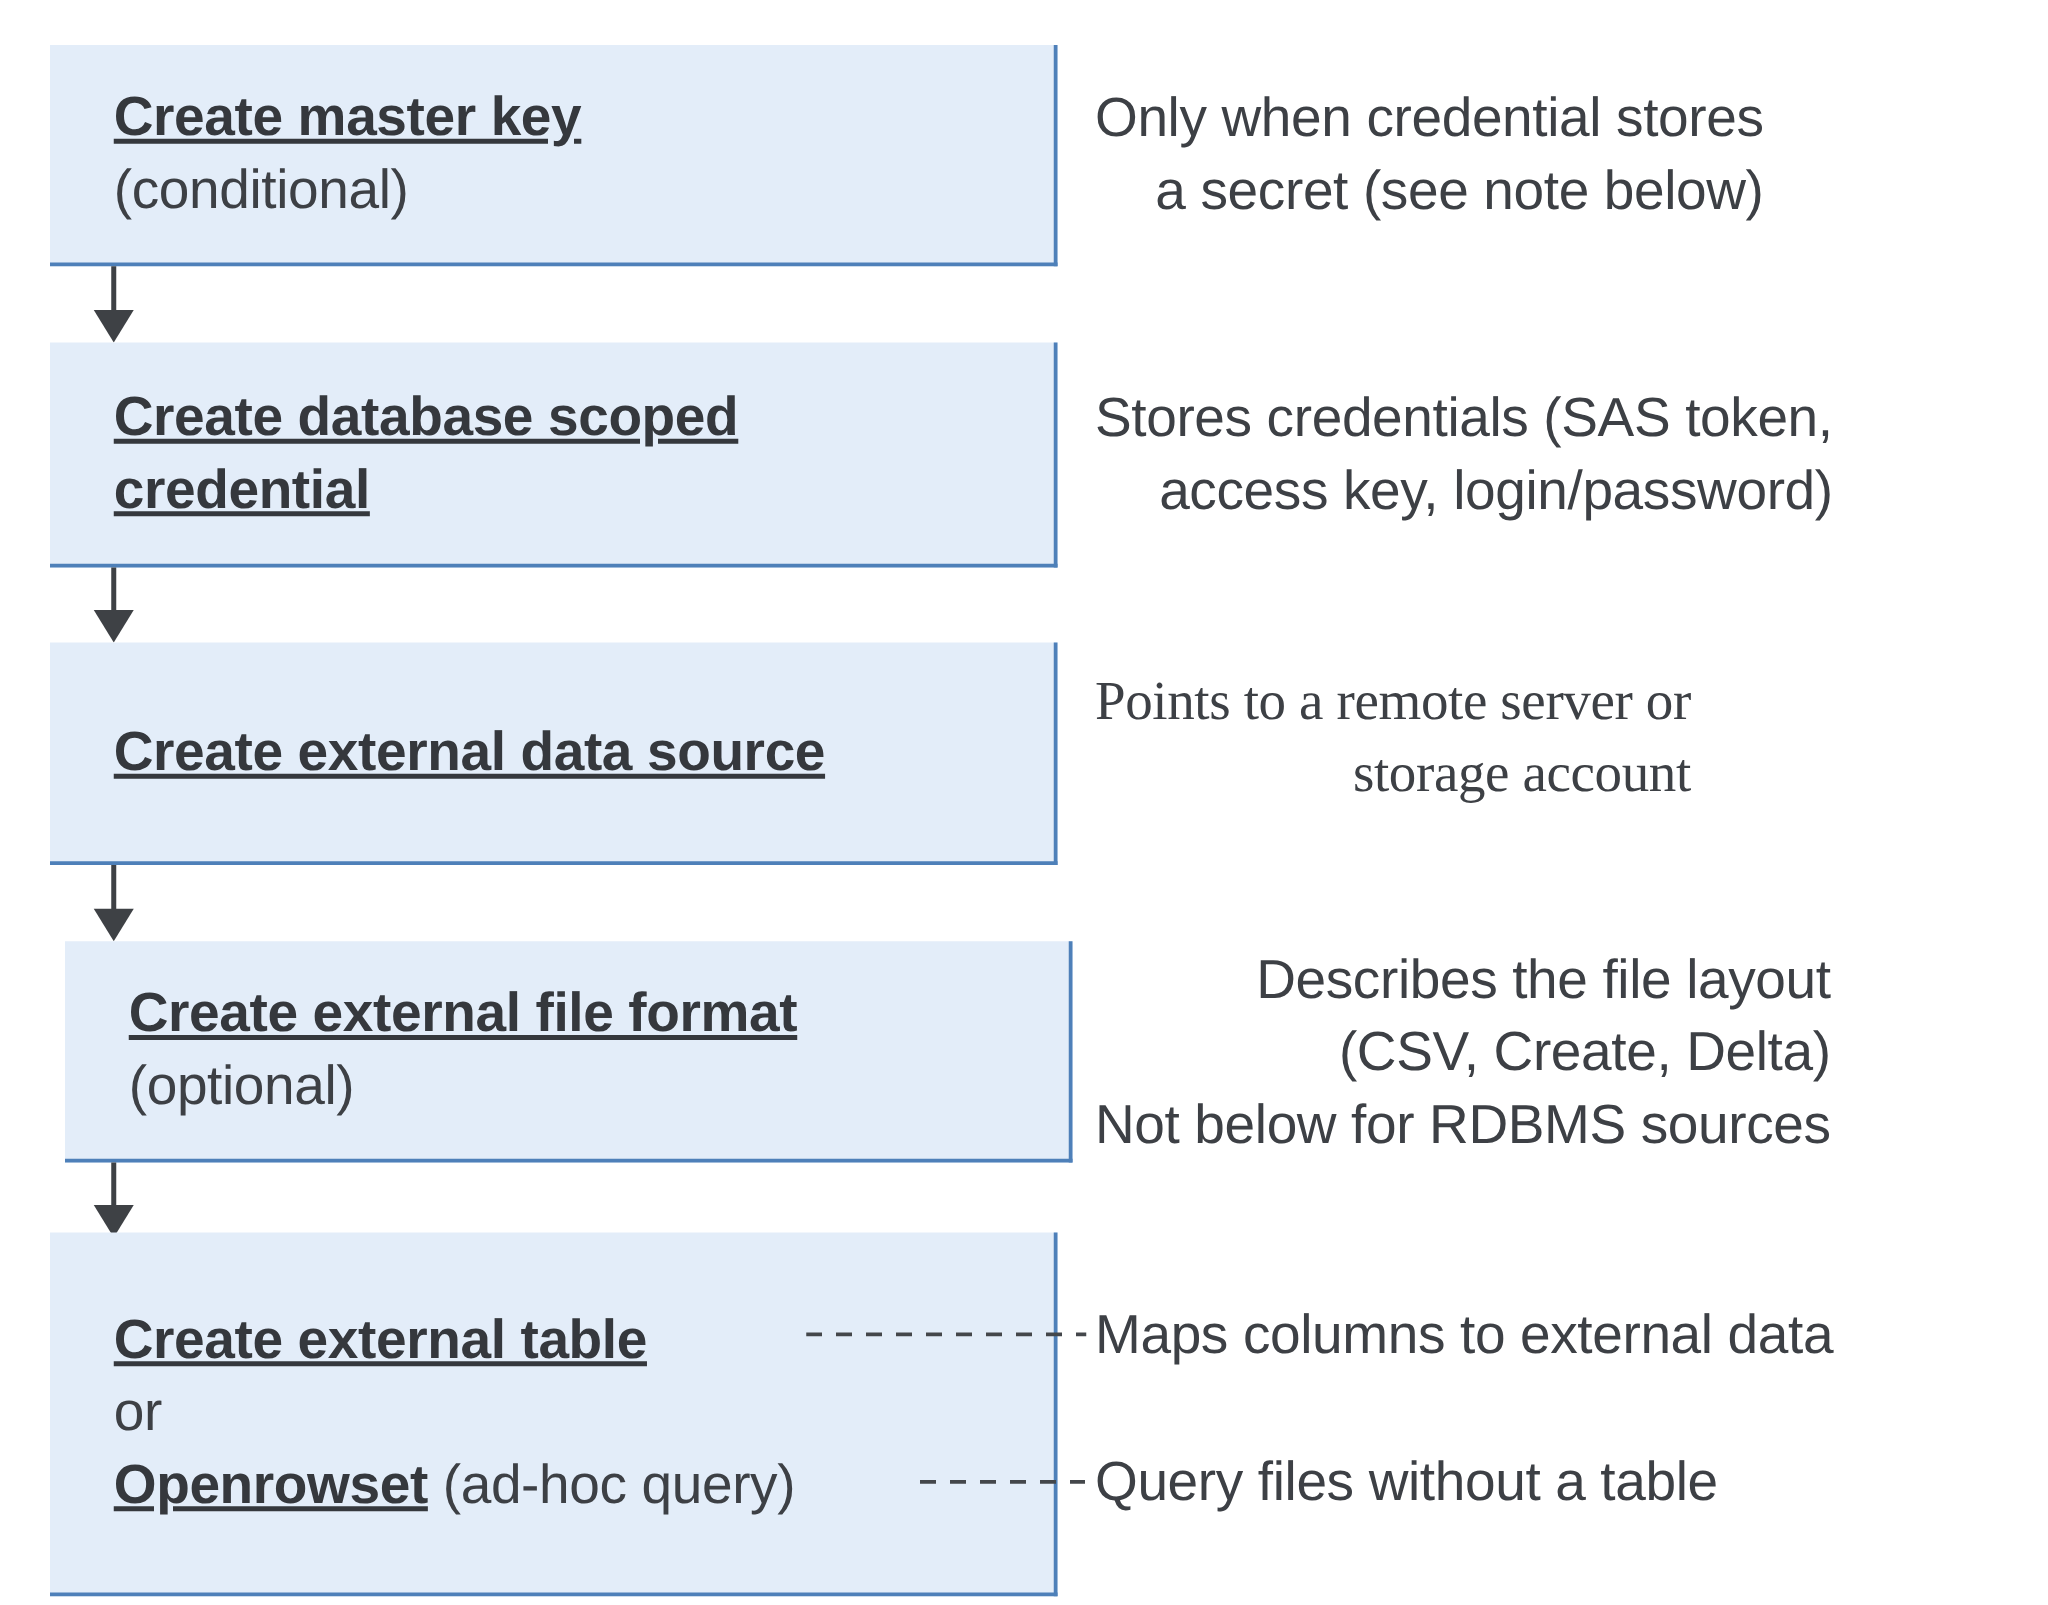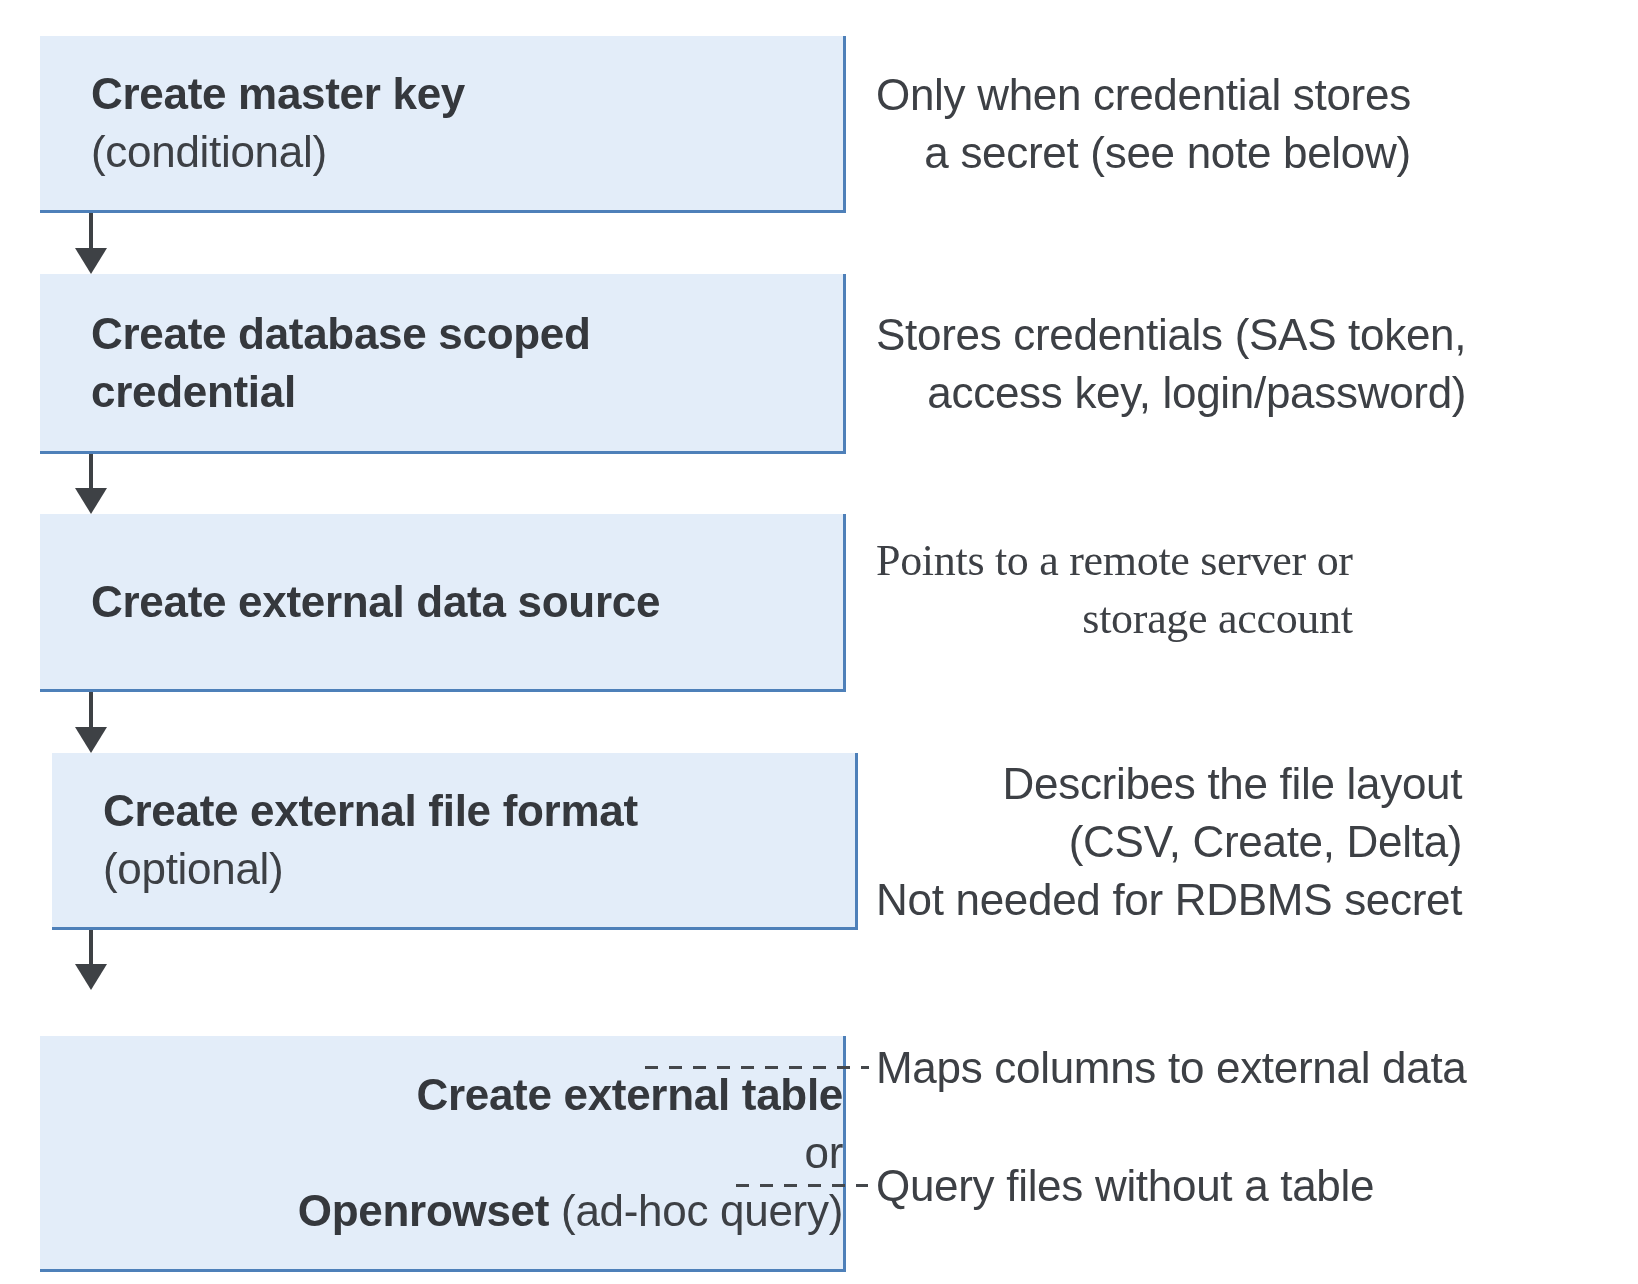--- a/index.html
+++ b/index.html
@@ -25,21 +25,21 @@
     left:40px;width:806px;
     background:var(--box-fill);
     border-right:3px solid var(--box-border);
     border-bottom:3px solid var(--box-border);
     box-sizing:border-box;
     display:flex;flex-direction:column;justify-content:center;
     padding-left:51px;
     font-size:44px;line-height:58px;
     letter-spacing:-0.3px;
   }
-  .box .b{font-weight:bold;color:var(--heading-text);}
+  .box .b{font-weight:bold;color:var(--heading-text);text-decoration:underline;}
   .box-line{white-space:nowrap;}
   .ann{
     position:absolute;
     left:876px;
     transform:translateY(-50%);
     font-size:44px;line-height:58px;
     letter-spacing:-0.3px;
     color:var(--body-text);
     white-space:nowrap;
     text-align:right;
@@ -116,29 +116,29 @@
       <i class="head"></i>
     </div>
 
   <div class="box" style="top:753px;height:177px;margin-left:12px;">
     <div class="box-line"><span class="b">Create external file format</span></div>
     <div class="box-line"><span>(optional)</span></div>
   </div>
   <div class="ann" style="top:842px;">
     <div>Describes the file layout</div>
     <div>(CSV, Create, Delta)</div>
-    <div>Not needed for RDBMS secret</div>
+    <div>Not below for RDBMS sources</div>
   </div>
 
   <div class="arrow" style="top:930px;height:60px;">
       <i class="stem"></i>
       <i class="head"></i>
     </div>
 
-  <div class="box" style="top:1036px;height:236px;text-align:right;">
+  <div class="box" style="top:986px;height:291px;">
     <div class="box-line"><span class="b">Create external table</span></div>
     <div class="box-line"><span>or</span></div>
     <div class="box-line"><span class="b">Openrowset</span><span> (ad-hoc query)</span></div>
   </div>
 
   <div class="connector" style="top:1066px;left:645px;width:224px;"></div>
   <div class="ann" style="top:1068px;">
     <div>Maps columns to external data</div>
   </div>
 

